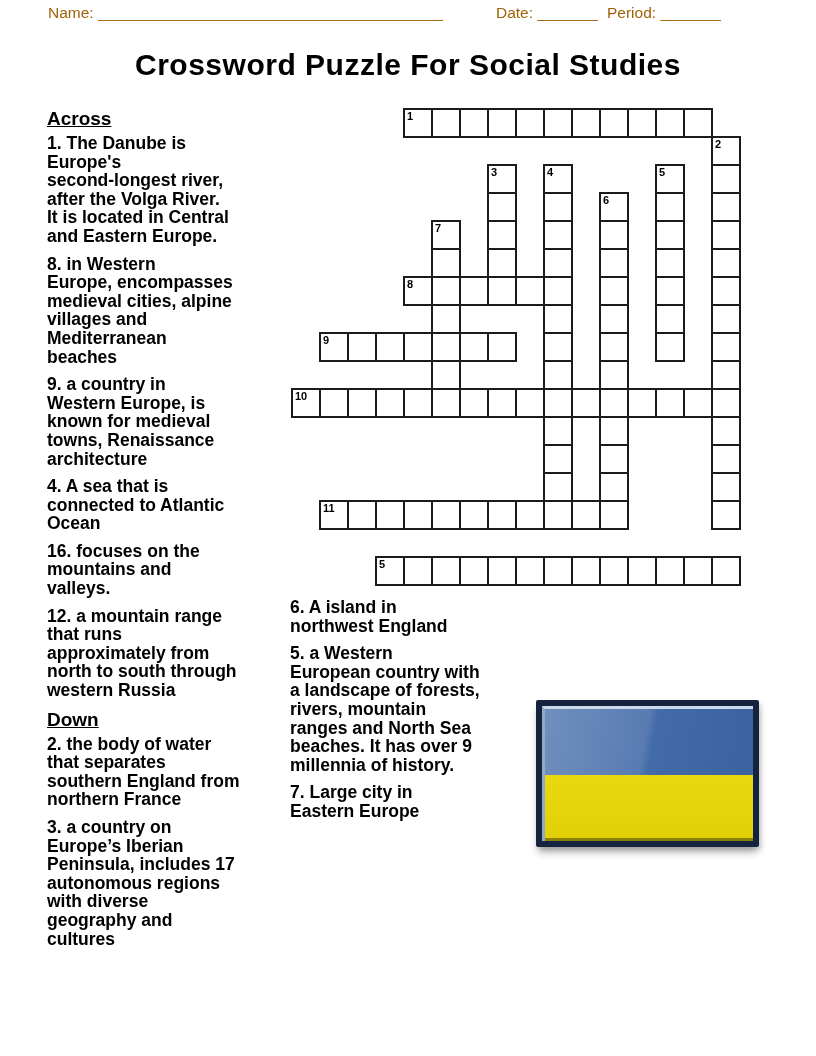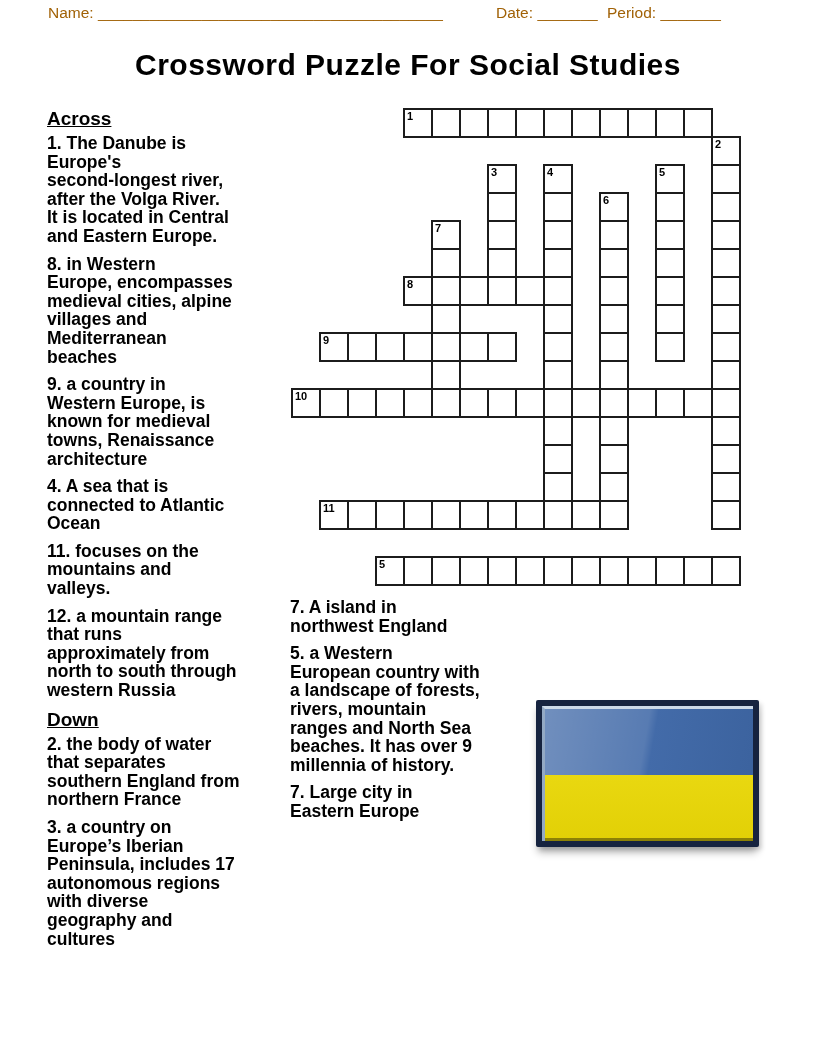--- a/index.html
+++ b/index.html
@@ -196,21 +196,21 @@
 Mediterranean
 beaches</div>
       <div class="clue">9. a country in
 Western Europe, is
 known for medieval
 towns, Renaissance
 architecture</div>
       <div class="clue">4. A sea that is
 connected to Atlantic
 Ocean</div>
-      <div class="clue">11. focuses on the
+      <div class="clue">16. focuses on the
 mountains and
 valleys.</div>
       <div class="clue">12. a mountain range
 that runs
 approximately from
 north to south through
 western Russia</div>
     </div>
   <h2 class="clue-heading">Down</h2>
   <div>
@@ -223,21 +223,21 @@
 Peninsula, includes 17
 autonomous regions
 with diverse
 geography and
 cultures</div>
     </div>
 </div>
 
 <div class="col" id="col-mid">
   <div>
-      <div class="clue">7. A island in
+      <div class="clue">6. A island in
 northwest England</div>
       <div class="clue">5. a Western
 European country with
 a landscape of forests,
 rivers, mountain
 ranges and North Sea
 beaches. It has over 9
 millennia of history.</div>
       <div class="clue">7. Large city in
 Eastern Europe</div>

